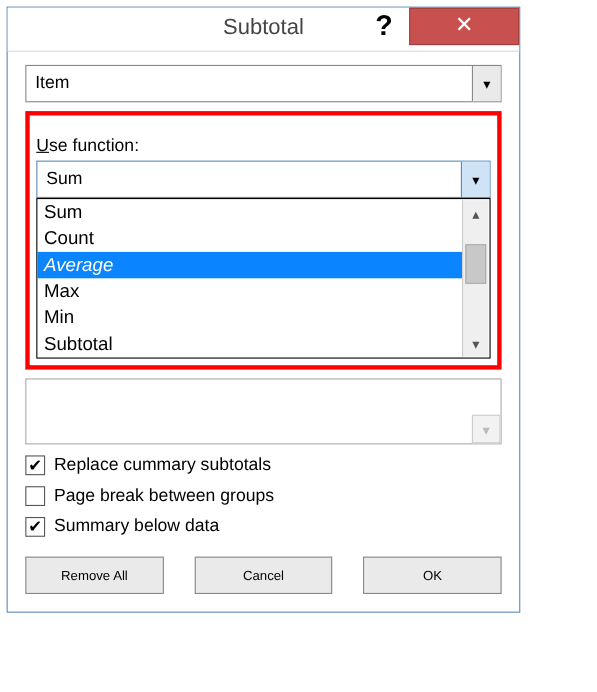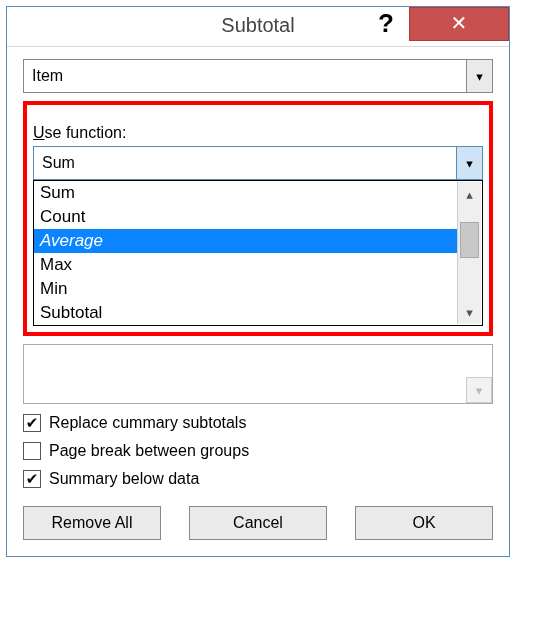--- a/index.html
+++ b/index.html
@@ -6,21 +6,21 @@
   body {
     margin: 0;
     padding: 6px;
     background: #fff;
     font-family: "Segoe UI", Tahoma, sans-serif;
     font-size: 15px;
     color: #000;
     width: 543px;
   }
   .dialog {
-    width: 504px;
+    width: 467px;
     border: 1px solid #5a8ab8;
     background: #fff;
     position: relative;
   }
   .titlebar {
     height: 40px;
     background: #fff;
     position: relative;
     border-bottom: 1px solid #d9d9d9;
   }
@@ -164,21 +164,21 @@
     gap: 28px;
     margin-top: 18px;
   }
   .btn {
     flex: 1;
     height: 34px;
     border: 1px solid #888;
     background: #eaeaea;
     text-align: center;
     line-height: 32px;
-    font-size: 16px;
+    font-size: 12px;
     cursor: pointer;
   }
   .chev { font-size: 13px; }
 </style>
 </head>
 <body>
 
 <div class="dialog">
   <div class="titlebar">
     <div class="title">Subtotal</div>

